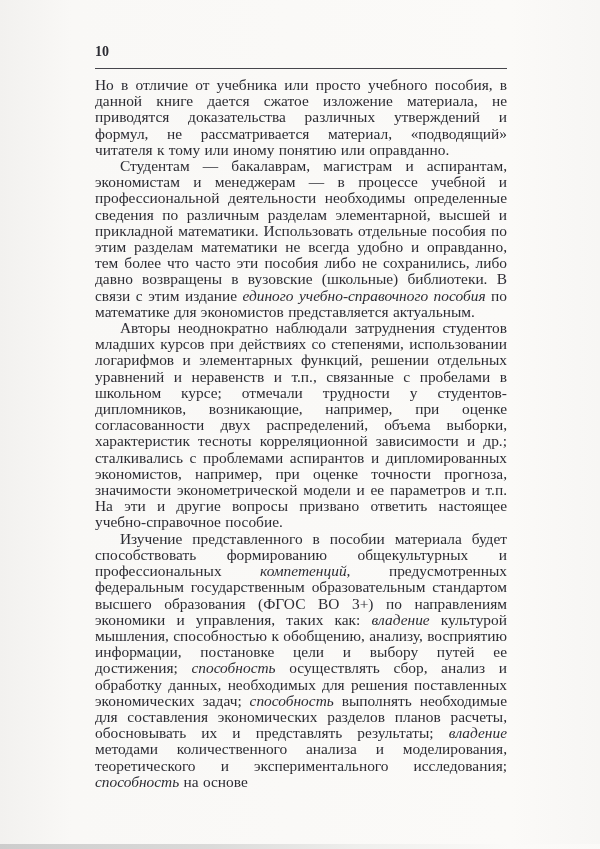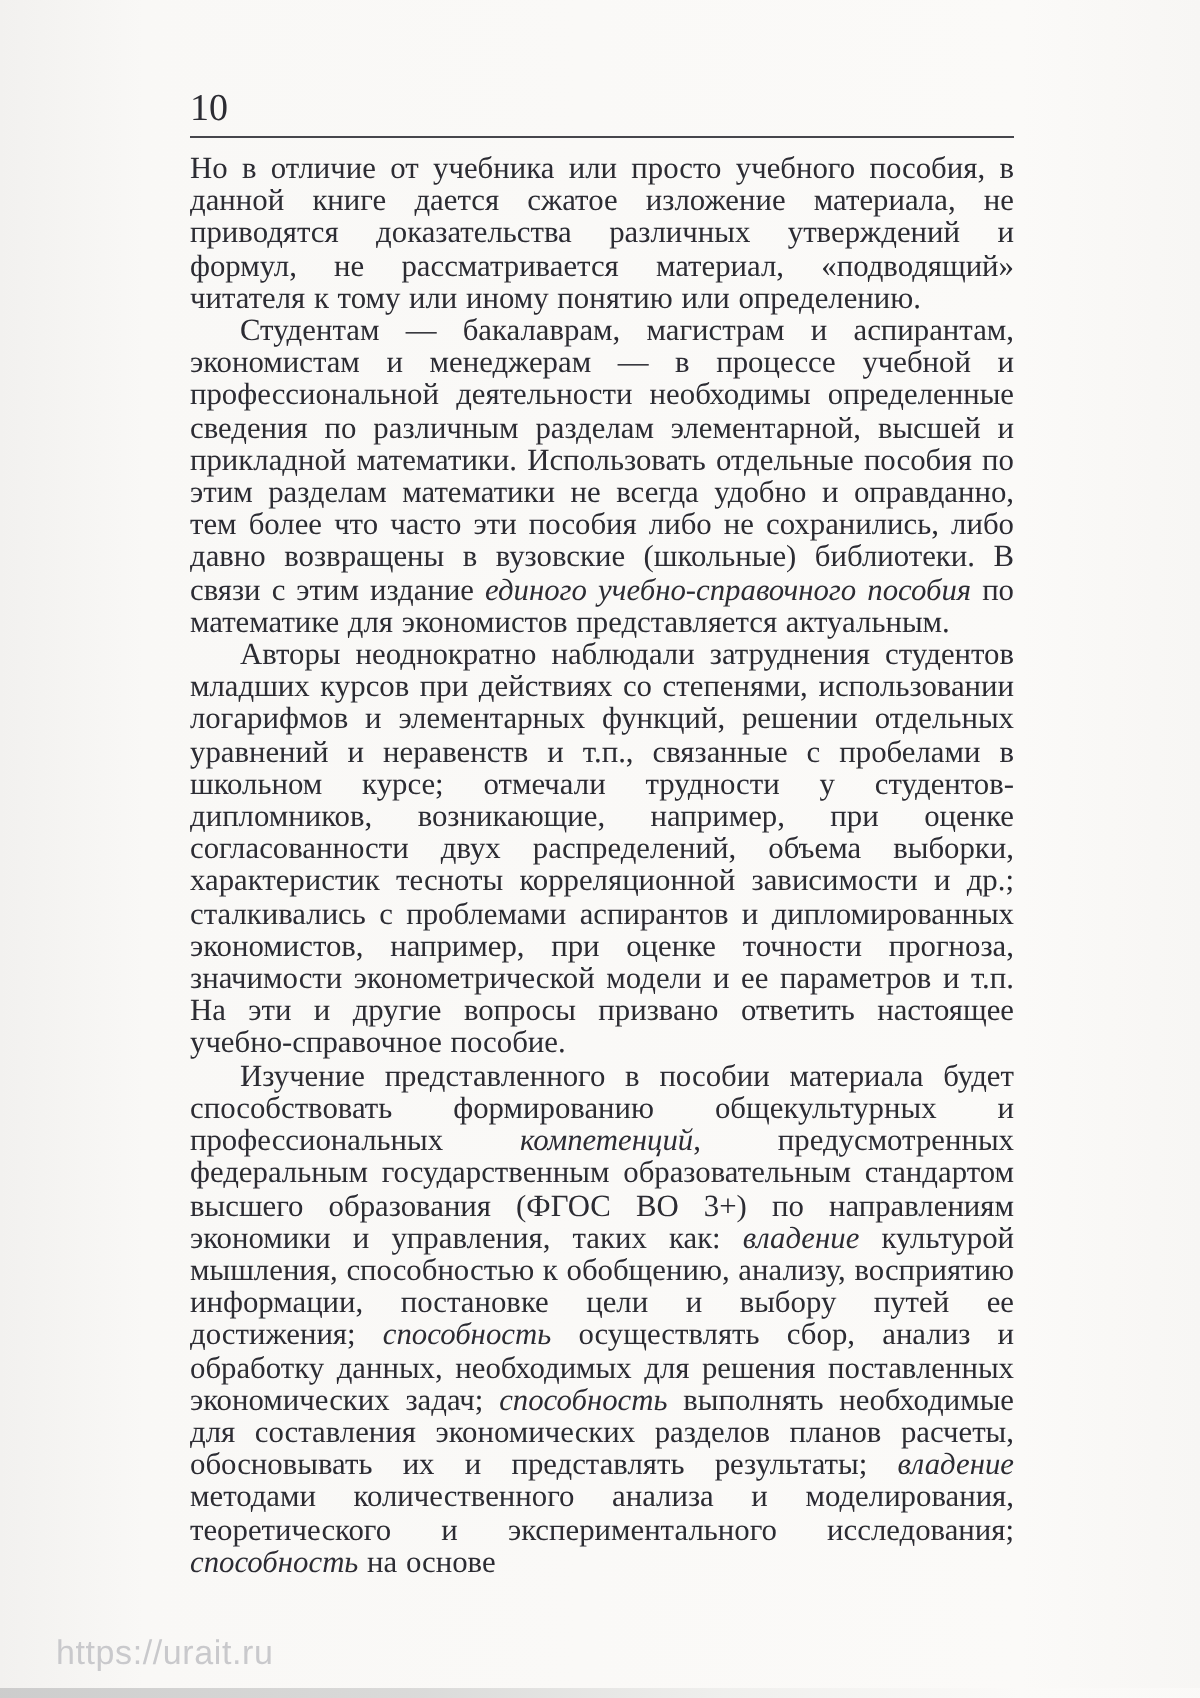--- a/index.html
+++ b/index.html
@@ -27,22 +27,22 @@
   }
   .running-head {
     position: relative;
     height: 20px;
     color: #2c2c33;
   }
   .page-number {
     position: absolute;
     left: 0;
     top: 0;
-    font-size: 19px;
-    font-weight: normal;
+    font-size: 14px;
+    font-weight: bold;
   }
   .head-title {
     text-align: center;
     font-size: 14.5px;
     font-weight: bold;
     letter-spacing: 0.3px;
   }
   .head-rule {
     border: none;
     border-top: 1.2px solid #46464c;
@@ -92,25 +92,24 @@
 
   <div class="page-column">
 
     <div class="running-head">
       <span class="page-number">10</span>
     </div>
 
     <hr class="head-rule">
 
     <div class="body-text">
-        <p class="no-indent"><span>Но в отличие от учебника или просто учебного пособия, в данной книге дается сжатое изложение материала, не приводятся доказательства различных утверждений и формул, не рассматривается материал, «подводящий» читателя к тому или иному понятию или определению.</span></p>
+        <p class="no-indent"><span>Но в отличие от учебника или просто учебного пособия, в данной книге дается сжатое изложение материала, не приводятся доказательства различных утверждений и формул, не рассматривается материал, «подводящий» читателя к тому или иному понятию или оправданно.</span></p>
         <p><span>Студентам — бакалаврам, магистрам и аспирантам, экономистам и менеджерам — в процессе учебной и профессиональной деятельности необходимы определенные сведения по различным разделам элементарной, высшей и прикладной математики. Использовать отдельные пособия по этим разделам математики не всегда удобно и оправданно, тем более что часто эти пособия либо не сохранились, либо давно возвращены в вузовские (школьные) библиотеки. В связи с этим издание </span><span class="it">единого учебно-справочного пособия</span><span> по математике для экономистов представляется актуальным.</span></p>
         <p><span>Авторы неоднократно наблюдали затруднения студентов младших курсов при действиях со степенями, использовании логарифмов и элементарных функций, решении отдельных уравнений и неравенств и т.п., связанные с пробелами в школьном курсе; отмечали трудности у студентов-дипломников, возникающие, например, при оценке согласованности двух распределений, объема выборки, характеристик тесноты корреляционной зависимости и др.; сталкивались с проблемами аспирантов и дипломированных экономистов, например, при оценке точности прогноза, значимости эконометрической модели и ее параметров и т.п. На эти и другие вопросы призвано ответить настоящее учебно-справочное пособие.</span></p>
         <p><span>Изучение представленного в пособии материала будет способствовать формированию общекультурных и профессиональных </span><span class="bit">компетенций</span><span>, предусмотренных федеральным государственным образовательным стандартом высшего образования (ФГОС ВО 3+) по направлениям экономики и управления, таких как: </span><span class="it">владение</span><span> культурой мышления, способностью к обобщению, анализу, восприятию информации, постановке цели и выбору путей ее достижения; </span><span class="it">способность</span><span> осуществлять сбор, анализ и обработку данных, необходимых для решения поставленных экономических задач; </span><span class="it">способность</span><span> выполнять необходимые для составления экономических разделов планов расчеты, обосновывать их и представлять результаты; </span><span class="it">владение</span><span> методами количественного анализа и моделирования, теоретического и экспериментального исследования; </span><span class="it">способность</span><span> на основе</span></p>
       </div>
 
   </div>
 
-  <div class="watermark">https://urait.ru</div>
 
   <div class="scan-bottom-edge"></div>
 
 </div>
 
 </body></html>

